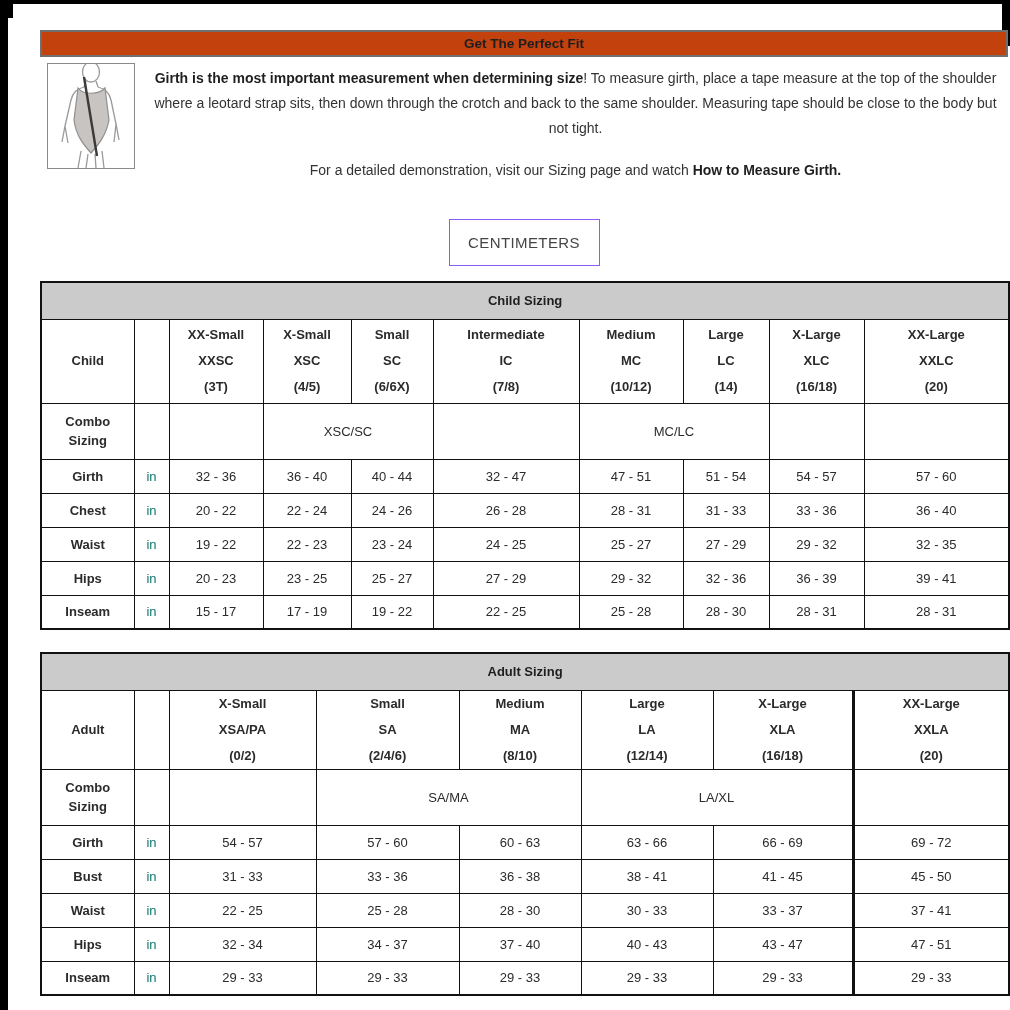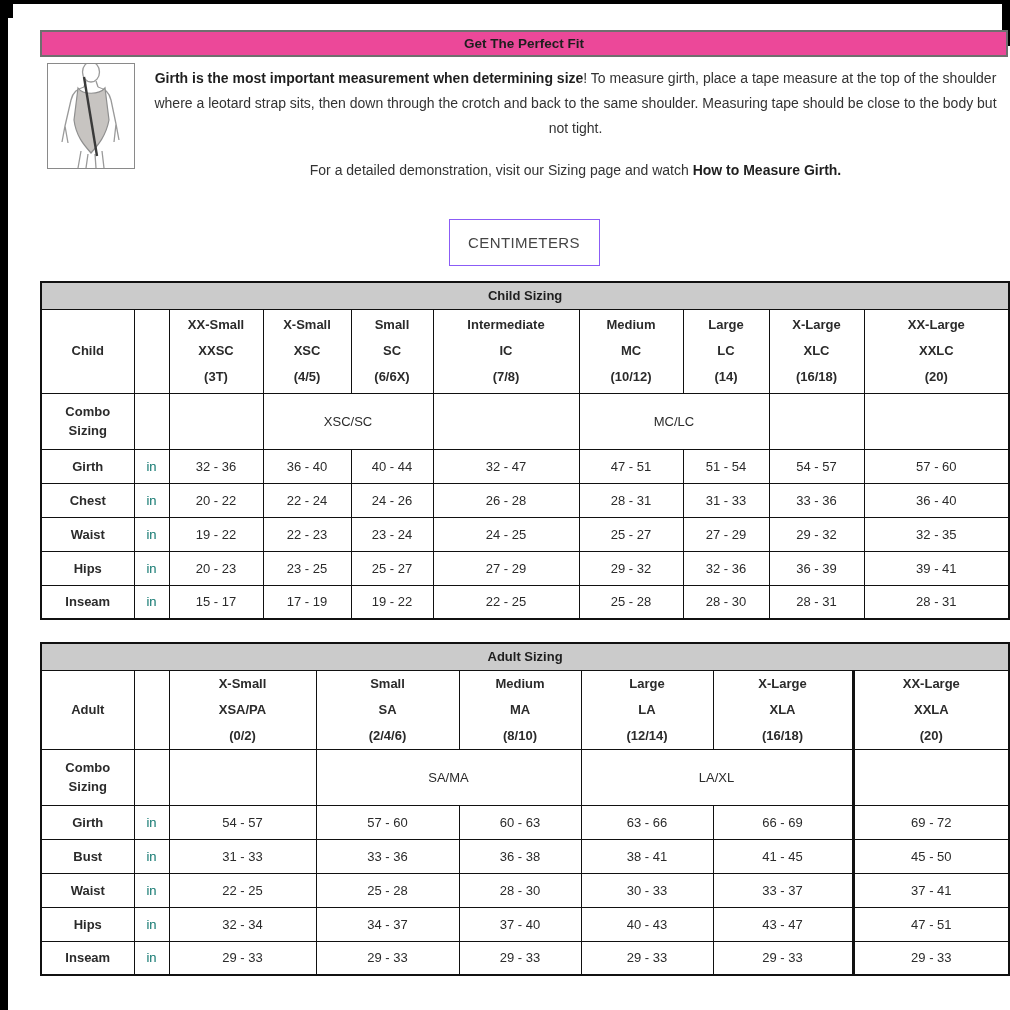--- a/index.html
+++ b/index.html
@@ -14,21 +14,21 @@
   
   .edge-top    { position: absolute; left: 0; top: 0; width: 1010px; height: 4px; background: #000; }
   .edge-left   { position: absolute; left: 0; top: 0; width: 8px; height: 1010px; background: #000; }
   .edge-corner { position: absolute; left: 0; top: 0; width: 13px; height: 18px; background: #000; }
   .edge-right  { position: absolute; right: 0; top: 0; width: 8px; height: 46px; background: #000; }
 
   .content { position: absolute; left: 40px; top: 30px; width: 968px; }
 
   .title-bar {
     width: 968px; height: 27px;
-    background: #ec4899;
+    background: #c2410c;
     border: 2px solid #6f6f6f;
     text-align: center;
     font-weight: bold;
     font-size: 13.5px;
     line-height: 23px;
     color: #1e1e1e;
   }
 
   .intro-row { display: flex; margin-top: 6px; }
   .figure-box {
@@ -78,21 +78,21 @@
     border: 1px solid #111;
     text-align: center;
     vertical-align: middle;
     font-size: 13px;
     color: #2b2b2b;
     padding: 0;
   }
   .size-table td.section-title {
     background: #cbcbcb;
     font-weight: bold;
-    height: 27px;
+    height: 37px;
     font-size: 13px;
     color: #1e1e1e;
   }
   .size-table .head-row td { height: 84px; font-weight: bold; line-height: 26px; }
   #adult-table .head-row td { height: 79px; }
   .size-table .combo-row td { height: 56px; }
   .size-table .data-row td { height: 34px; }
   .size-table td.corner-label,
   .size-table td.combo-label,
   .size-table td.row-label { font-weight: bold; }

